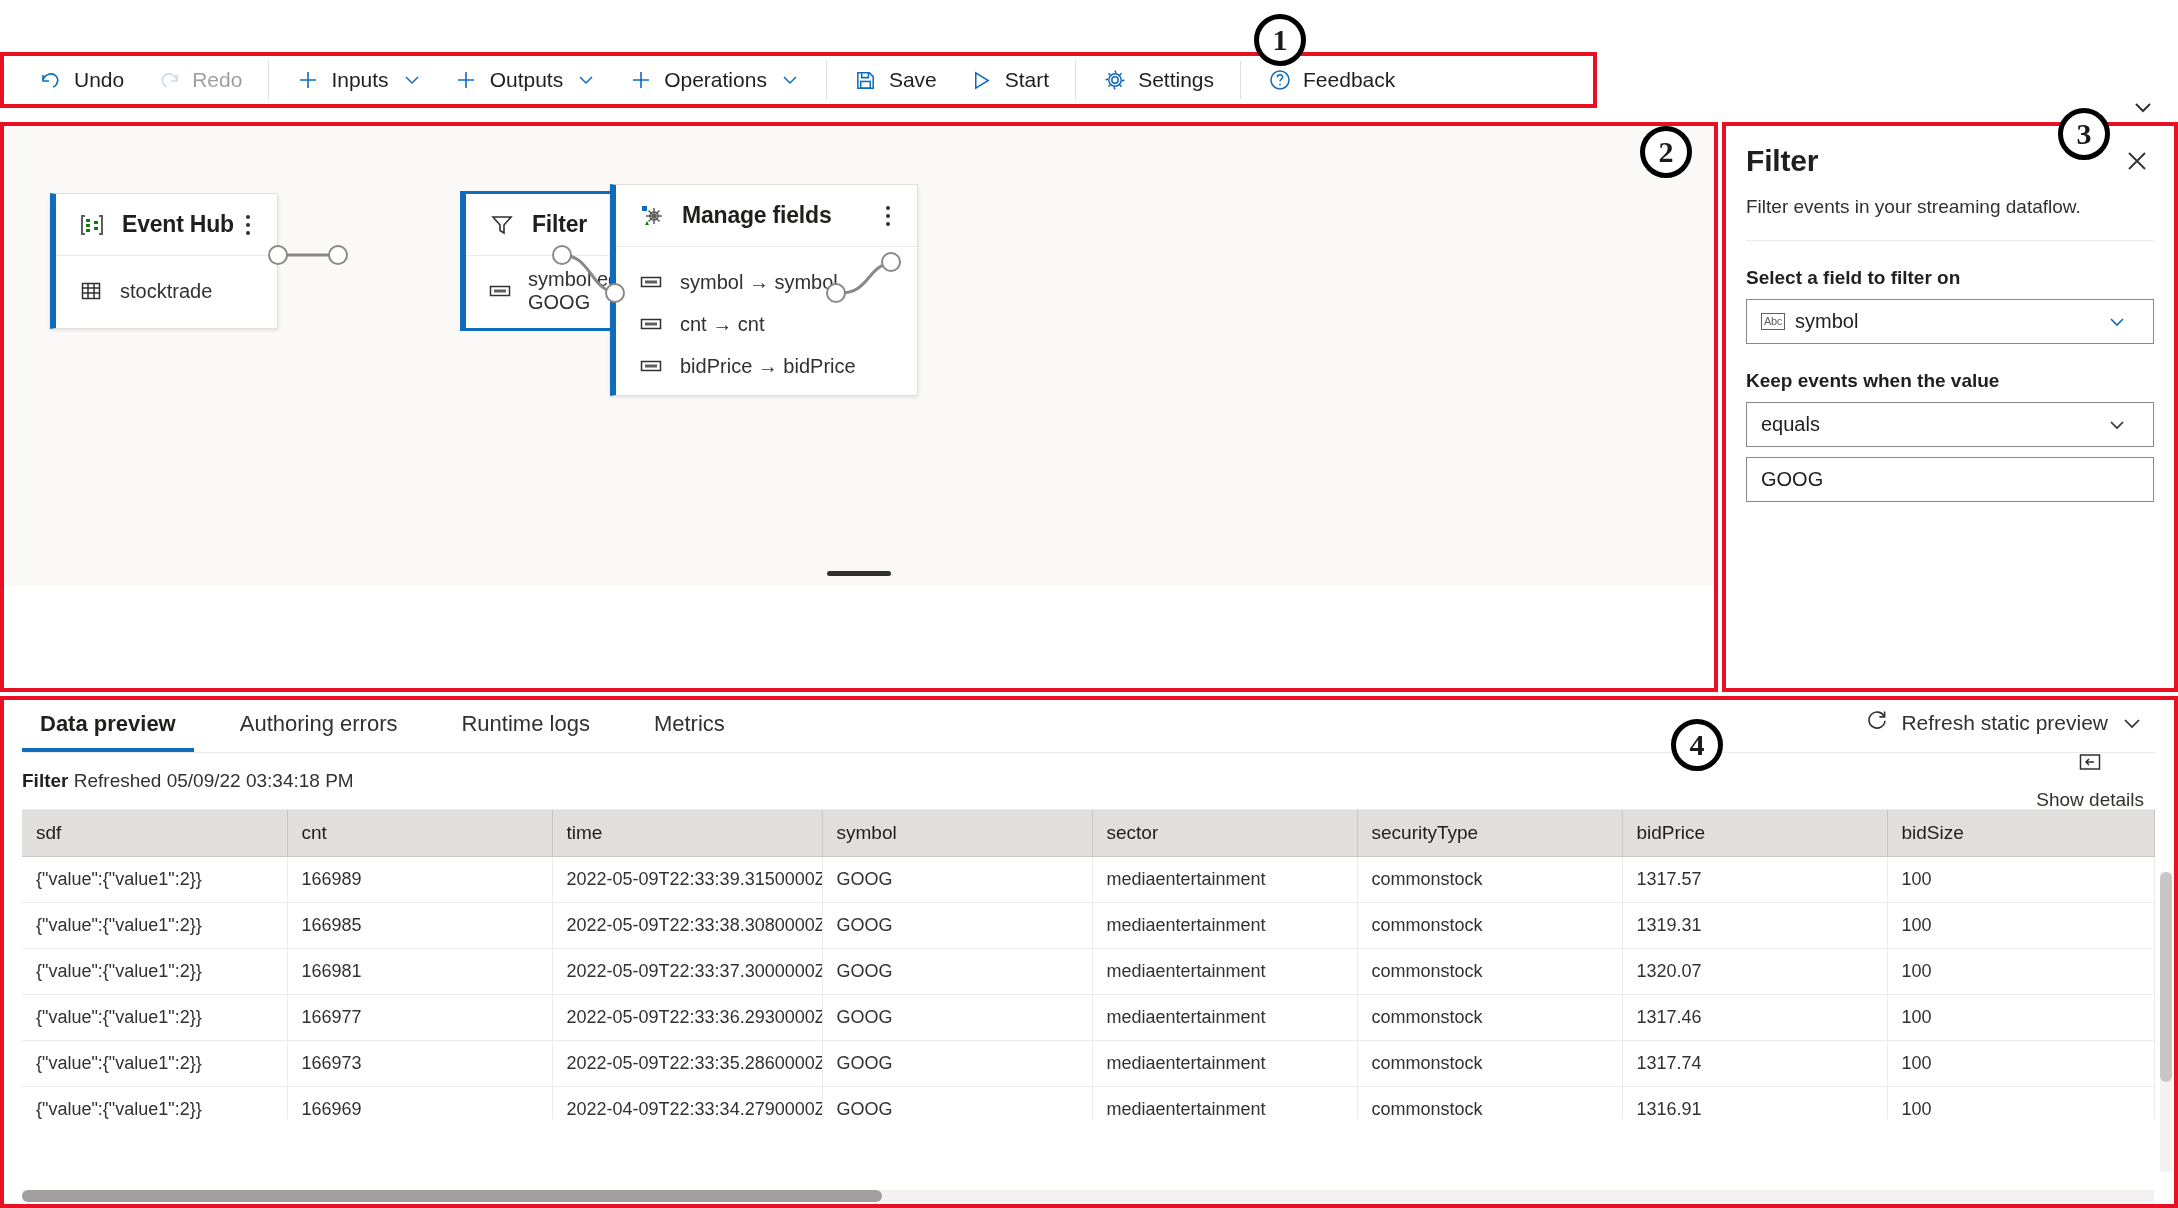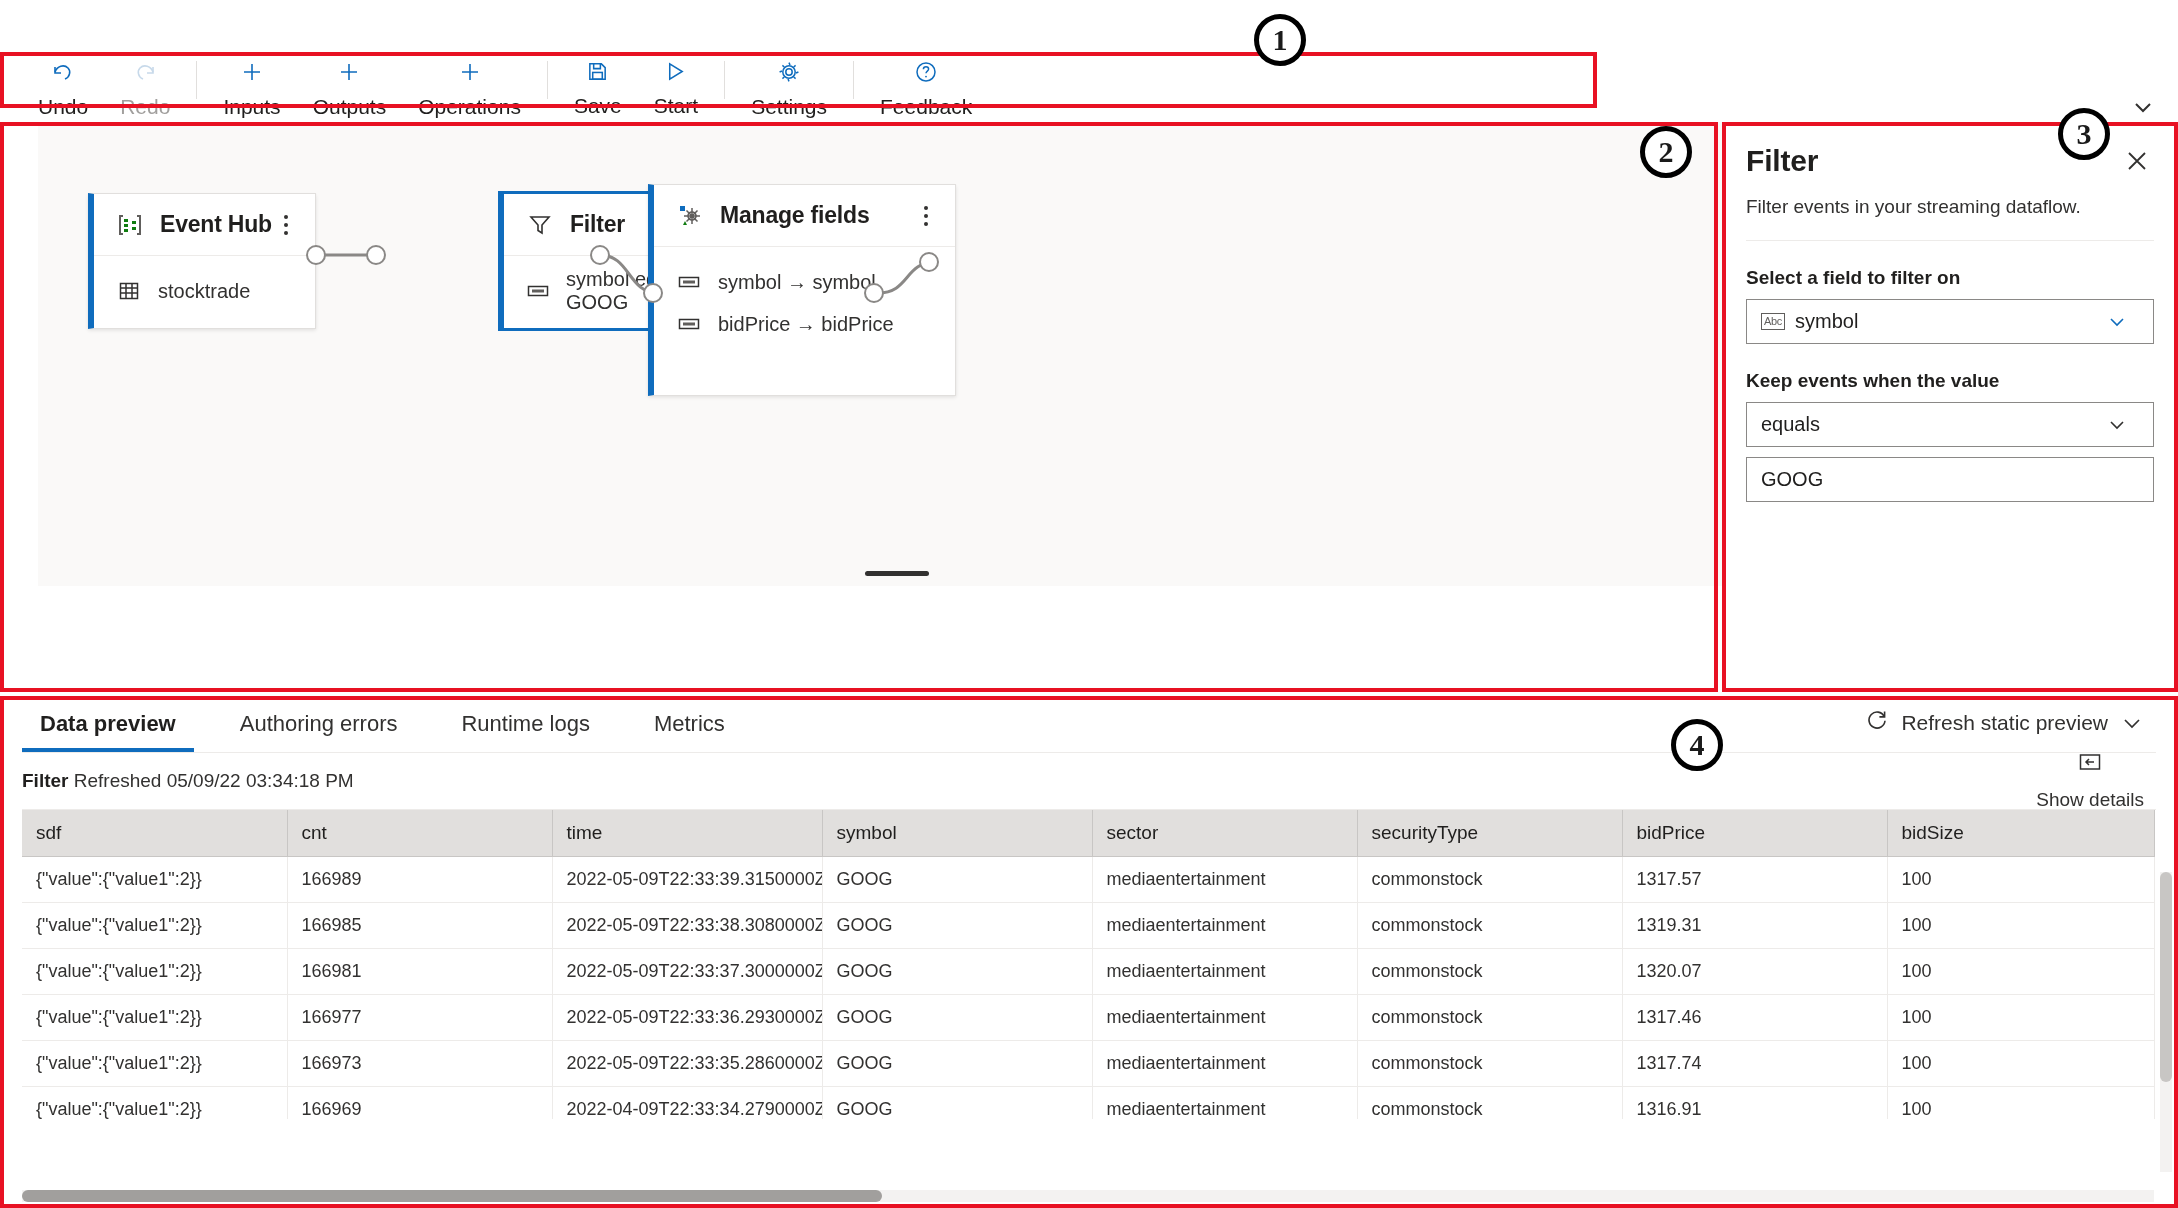--- a/index.html
+++ b/index.html
@@ -26,37 +26,37 @@
 
   
   #toolbar {
     position: absolute; left: 0; top: 52px; width: 1597px; height: 56px;
     background: #fff; display: flex; align-items: center;
     padding-left: 22px; gap: 0;
   }
   .tb-item {
     display: flex; align-items: center; gap: 11px;
     height: 40px; padding: 0 16px; font-size: 21px; color: #201f1e;
-    cursor: pointer; white-space: nowrap; flex-direction: column;
+    cursor: pointer; white-space: nowrap;
   }
   .tb-item.disabled { color: #a19f9d; cursor: default; }
   .tb-sep { width: 1px; height: 38px; background: #e1dfdd; margin: 0 10px; }
   .tb-ico { width: 25px; height: 25px; display: inline-flex; align-items: center; justify-content: center; }
   .tb-ico svg { display:block; }
   .tb-chev { width: 20px; height: 20px; display: inline-flex; align-items: center; justify-content: center; margin-left: 2px; }
 
   .topchev {
     position: absolute; right: 22px; top: 96px; width: 26px; height: 22px;
     display:flex; align-items:center; justify-content:center; cursor: pointer; z-index: 5;
   }
 
   
   #canvas {
     position: absolute; left: 0; top: 122px; width: 1718px; height: 464px;
-    background: #faf9f8; border-right: 1px solid #edebe9; overflow: hidden; margin-left: 38px;
+    background: #faf9f8; border-right: 1px solid #edebe9; overflow: hidden;
   }
   .node {
     position: absolute; background: #fff;
     border: 1px solid #e1dfdd; border-left: 6px solid #0f6cbd;
     box-shadow: 0 1.6px 3.6px rgba(0,0,0,.10), 0 .3px .9px rgba(0,0,0,.08);
   }
   .node.selected { border: 3px solid #0f6cbd; border-left: 6px solid #0f6cbd; box-shadow: none; }
   .node-head {
     display: flex; align-items: center; height: 62px; padding: 0 18px 0 22px;
     border-bottom: 1px solid #edebe9;
@@ -360,20 +360,29 @@
       </div>
       <div class="node-body">
         <div class="node-row">
           <span class="ri">
             <svg width="24" height="24" viewBox="0 0 24 24" fill="none" stroke="#323130" stroke-width="1.5">
               <rect x="2.5" y="7.5" width="19" height="9"></rect>
                 <rect x="6" y="10.5" width="12" height="3" fill="#605e5c" stroke="none"></rect>
             </svg>
           </span>
           <span>symbol → symbol</span>
+        </div>
+        <div class="node-row">
+          <span class="ri">
+            <svg width="24" height="24" viewBox="0 0 24 24" fill="none" stroke="#323130" stroke-width="1.5">
+              <rect x="2.5" y="7.5" width="19" height="9"></rect>
+                <rect x="6" y="10.5" width="12" height="3" fill="#605e5c" stroke="none"></rect>
+            </svg>
+          </span>
+          <span>cnt → cnt</span>
         </div>
         <div class="node-row">
           <span class="ri">
             <svg width="24" height="24" viewBox="0 0 24 24" fill="none" stroke="#323130" stroke-width="1.5">
               <rect x="2.5" y="7.5" width="19" height="9"></rect>
                 <rect x="6" y="10.5" width="12" height="3" fill="#605e5c" stroke="none"></rect>
             </svg>
           </span>
           <span>bidPrice → bidPrice</span>
         </div>

